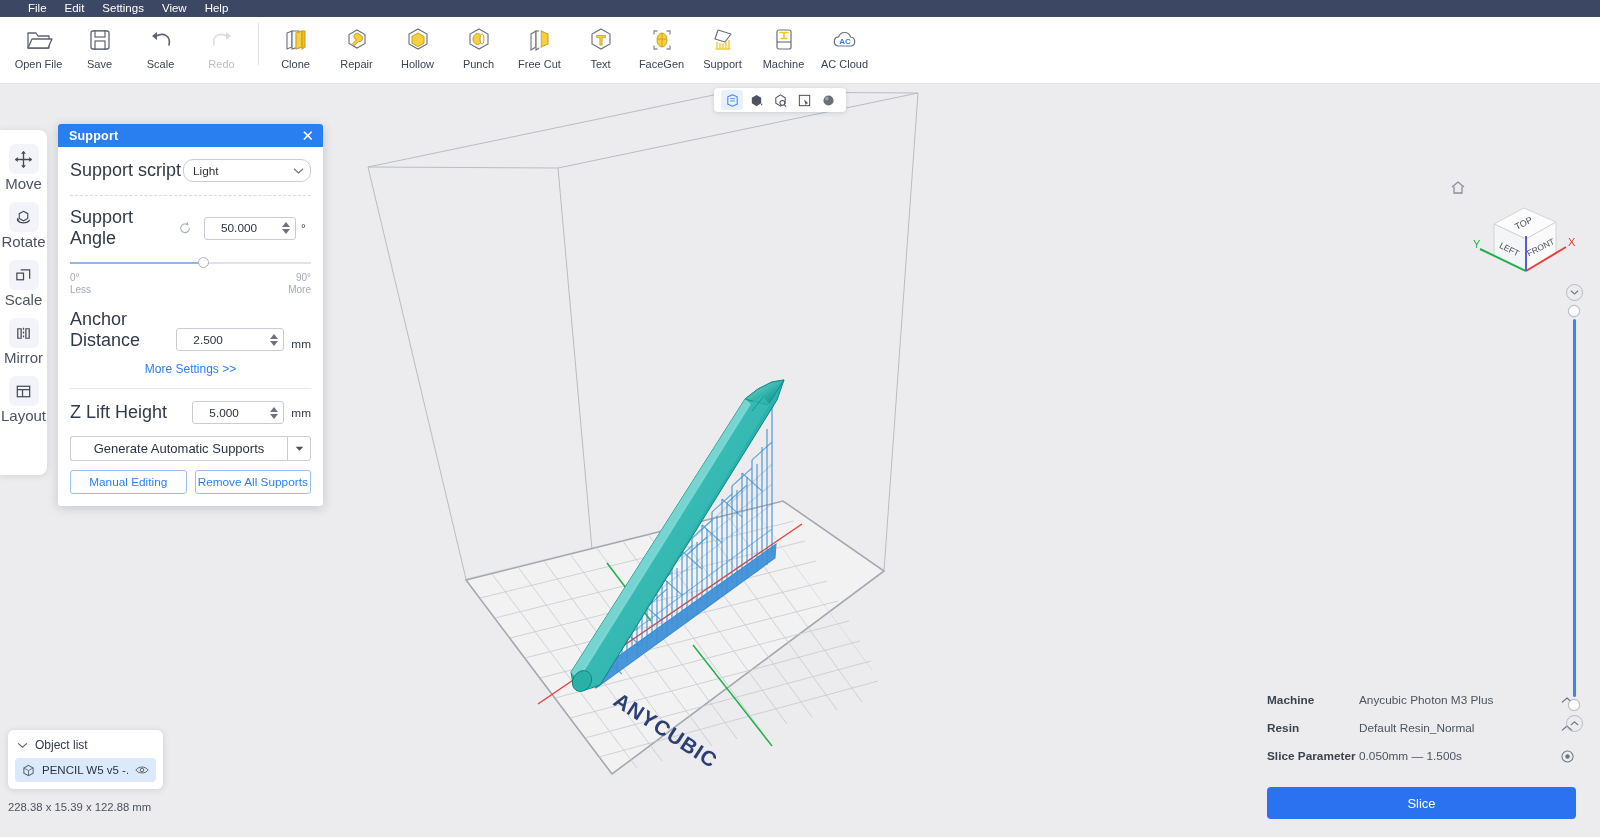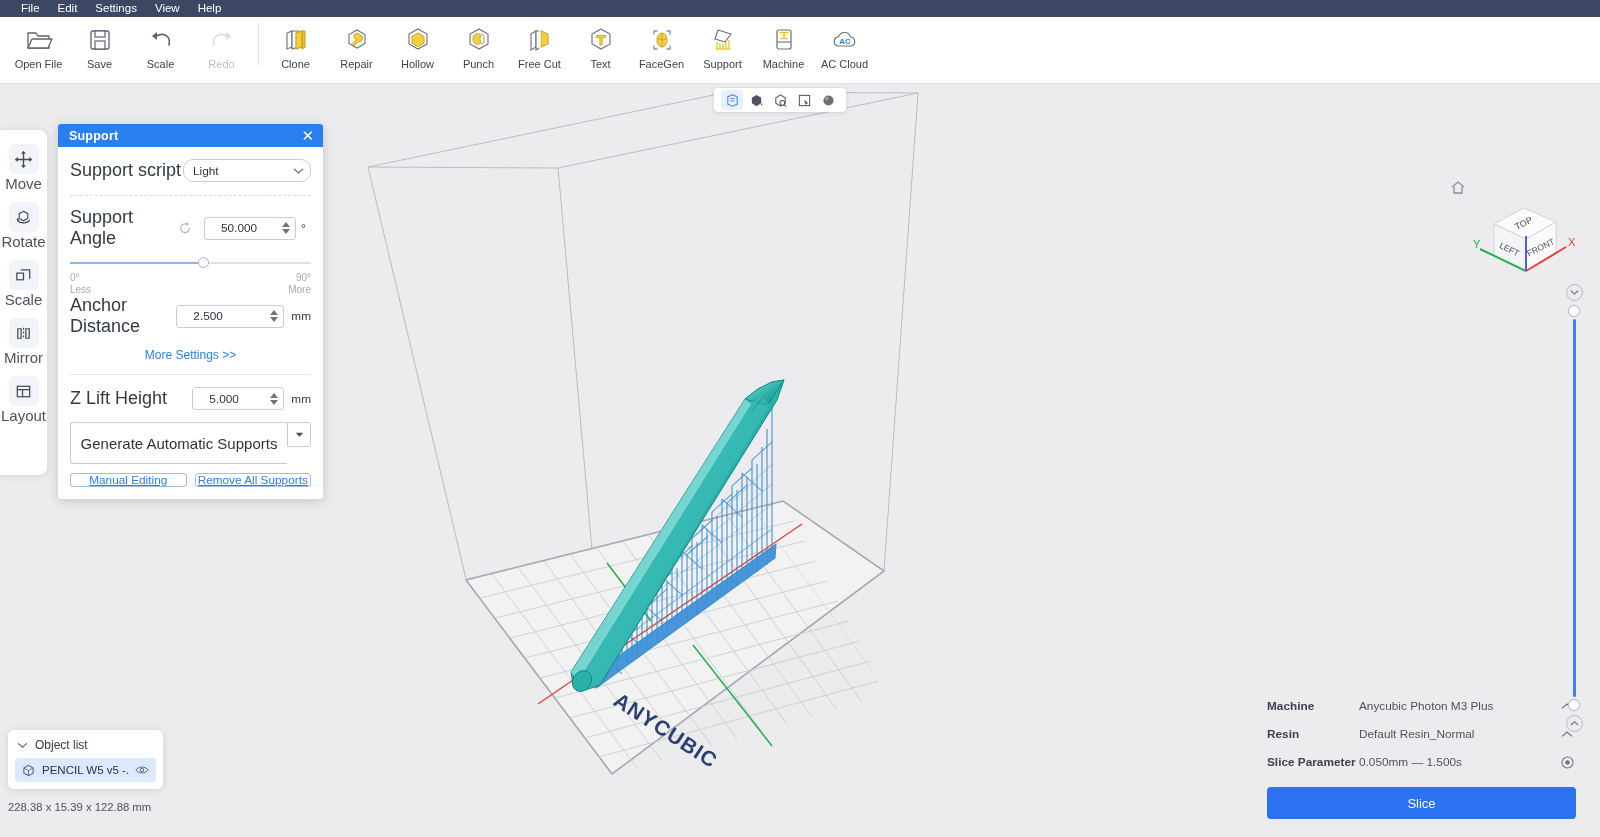--- a/index.html
+++ b/index.html
@@ -8,21 +8,21 @@
     font-family: "Liberation Sans", sans-serif;
     overflow: hidden;
     background: #ececee;
   }
   #app { position: relative; width: 1600px; height: 837px; }
 
   
   .menubar {
     position: absolute; top: 0; left: 0; width: 1600px; height: 17px;
     background: #3b4763; display: flex; align-items: center;
-    padding-left: 12px; gap: 0;
+    padding-left: 19px; gap: 0;
   }
   .menubar .mi {
     color: #ffffff; font-size: 11.5px; padding: 1px 9px; cursor: default;
     line-height: 15px; white-space: nowrap;
   }
 
   
   .toolbar {
     position: absolute; top: 17px; left: 0; width: 1600px; height: 67px;
     background: #ffffff; display: flex; align-items: flex-start;
@@ -120,35 +120,35 @@
   .scale-row { display: flex; justify-content: space-between; margin-top: 4px; }
   .scale-row span { font-size: 10px; color: #a4aab4; }
 
   .link {
     color: #2a7ff0; font-size: 12px; text-align: center; cursor: pointer;
     display: block; margin-top: 11px;
   }
 
   .genbtn-row { display: flex; margin-top: 12px; }
   .genbtn {
-    flex: 1; height: 42px; border: 1px solid #c9ccd4; border-right: none;
-    border-radius: 3px 0 0 3px; background: #fff; font-size: 15px;
+    flex: 1; height: 25px; border: 1px solid #c9ccd4; border-right: none;
+    border-radius: 3px 0 0 3px; background: #fff; font-size: 13px;
     color: #2c3340; display: flex; align-items: center; justify-content: center;
     cursor: pointer;
   }
   .gencaret {
     width: 24px; height: 25px; border: 1px solid #c9ccd4; border-radius: 0 3px 3px 0;
     background: #fff; display: flex; align-items: center; justify-content: center;
     cursor: pointer;
   }
   .pair-row { display: flex; gap: 8px; margin-top: 9px; }
   .obtn {
-    flex: 1; height: 14px; border: 1px solid #9cbff2; border-radius: 3px;
+    flex: 1; height: 24px; border: 1px solid #9cbff2; border-radius: 3px;
     background: #fff; color: #2a7ff0; font-size: 11.8px;
-    display: flex; align-items: center; justify-content: center; cursor: pointer; text-decoration: underline;
+    display: flex; align-items: center; justify-content: center; cursor: pointer;
   }
 
   
   .viewport { position: absolute; left: 0; top: 84px; width: 1600px; height: 753px; background: #ececee; }
 
   .vtoolbar {
     position: absolute; left: 714px; top: 88px; height: 24px;
     background: #fff; border-radius: 4px; box-shadow: 0 1px 4px rgba(40,50,70,.16);
     display: flex; align-items: center; gap: 2px; padding: 0 7px; z-index: 8;
   }
@@ -197,21 +197,21 @@
 
   
   .settings { position: absolute; right: 0; bottom: 0; width: 345px; padding: 0 24px 18px 0; z-index: 6; }
   .srow {
     display: flex; align-items: center; height: 28px; padding-left: 12px;
   }
   .skey { font-size: 11.8px; color: #3c424e; width: 92px; font-weight: bold; }
   .sval { font-size: 11.8px; color: #4d535e; flex: 1; }
   .schev { width: 18px; display: flex; justify-content: center; cursor: pointer; }
   .slicebtn {
-    margin-top: 11px; margin-left: 12px; height: 32px; background: #2a72f0;
+    margin-top: 17px; margin-left: 12px; height: 32px; background: #2a72f0;
     border-radius: 4px; color: #fff; font-size: 13px;
     display: flex; align-items: center; justify-content: center; cursor: pointer;
   }
 </style>
 </head>
 <body>
 
 <div id="app">
 
   <div class="menubar">
@@ -715,21 +715,21 @@
       </div>
       <div class="scale-row">
         <span>0°</span>
         <span>90°</span>
       </div>
       <div class="scale-row" style="margin-top:1px;">
         <span>Less</span>
         <span>More</span>
       </div>
 
-      <div class="row" style="">
+      <div class="row" style="margin-top:14px;align-items:flex-end;">
         <span class="lbl" style="flex:1">Anchor Distance</span>
         <div class="numbox" style="width:108px;">
           <span class="nval">2.500</span>
           <span class="spin">
               <i class="up"></i>
               <i class="dn"></i>
             </span>
         </div>
         <span class="unit">mm</span>
       </div>

